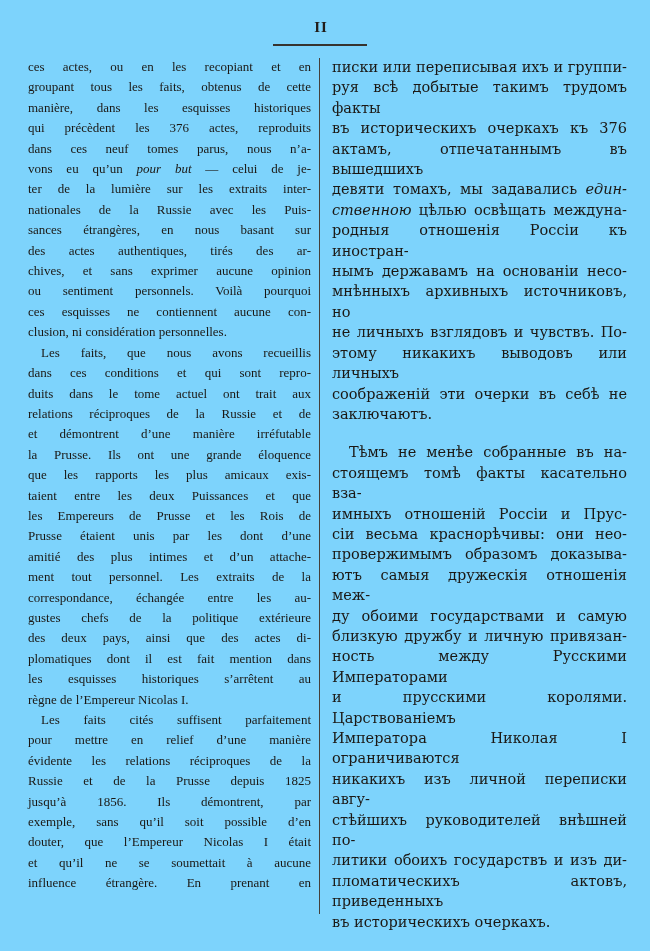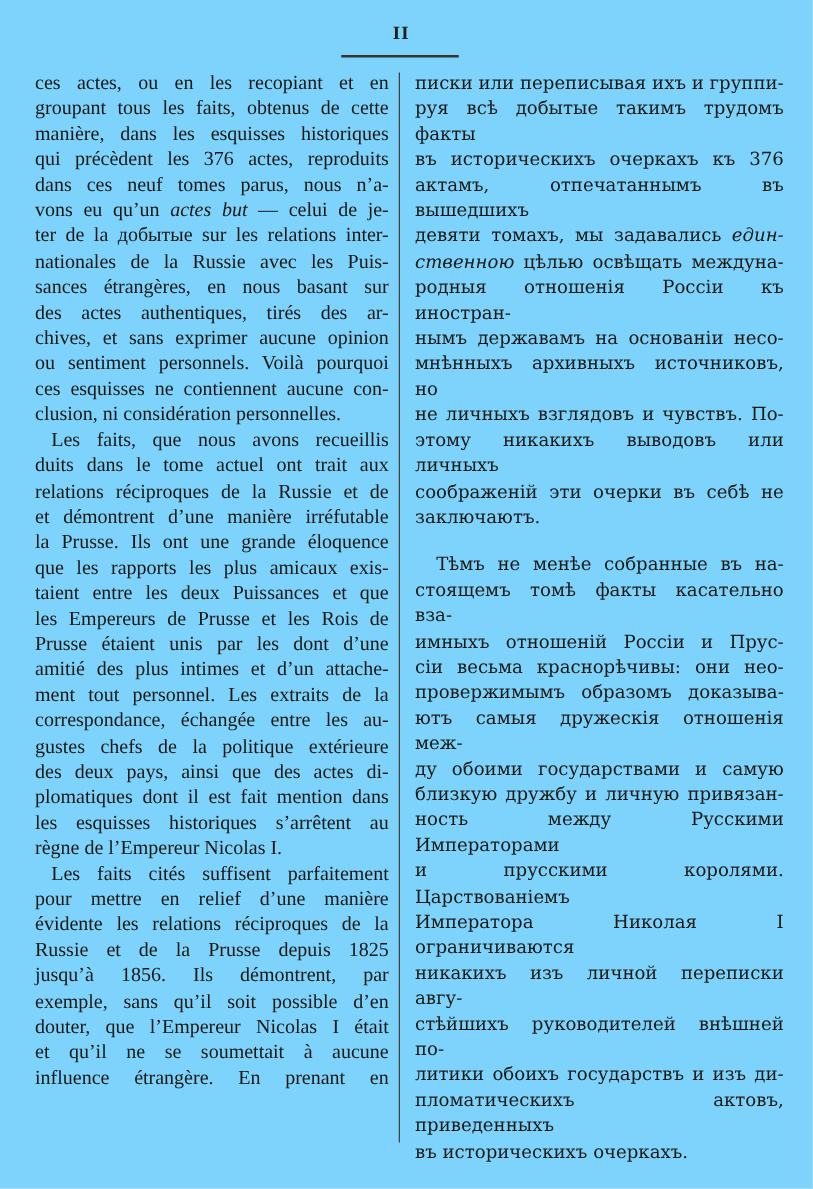--- a/index.html
+++ b/index.html
@@ -29,21 +29,21 @@
   }
   .divider {
     position: absolute; left: 319px; top: 58px;
     width: 1px; height: 856px;
     background: #45403a;
   }
   .column {
     position: absolute; top: 57px;
     color: #1b1814;
   }
-  .column.left  { left: 28px;  width: 283px; font-size: 16px; }
+  .column.left  { left: 28px;  width: 283px; font-size: 13px; }
   .column.right { left: 332px; width: 295px; font-size: 14.5px; font-family: "DejaVu Serif", "Liberation Serif", serif; }
   .paragraph { margin: 0; }
   .line {
     line-height: 20.4px;
     text-align: justify;
     text-align-last: justify;
     white-space: normal;
   }
   .line.last { text-align-last: left; }
   .line i { font-style: italic; }
@@ -55,32 +55,33 @@
   <div class="folio">II</div>
   <div class="folio-rule"></div>
   <div class="divider"></div>
   <div class="column left" id="col-left">
       <div class="paragraph">
         <div class="line">ces actes, ou en les recopiant et en</div>
         <div class="line">groupant tous les faits, obtenus de cette</div>
         <div class="line">manière, dans les esquisses historiques</div>
         <div class="line">qui précèdent les 376 actes, reproduits</div>
         <div class="line">dans ces neuf tomes parus, nous n’a-</div>
-        <div class="line">vons eu qu’un <i>actes but</i> — celui de je-</div>
-        <div class="line">ter de la добытые sur les relations inter-</div>
+        <div class="line">vons eu qu’un <i>pour but</i> — celui de je-</div>
+        <div class="line">ter de la lumière sur les extraits inter-</div>
         <div class="line">nationales de la Russie avec les Puis-</div>
         <div class="line">sances étrangères, en nous basant sur</div>
         <div class="line">des actes authentiques, tirés des ar-</div>
         <div class="line">chives, et sans exprimer aucune opinion</div>
         <div class="line">ou sentiment personnels. Voilà pourquoi</div>
         <div class="line">ces esquisses ne contiennent aucune con-</div>
         <div class="line last">clusion, ni considération personnelles.</div>
       </div>
       <div class="paragraph">
         <div class="line" style="text-indent: 13px;">Les faits, que nous avons recueillis</div>
+        <div class="line">dans ces conditions et qui sont repro-</div>
         <div class="line">duits dans le tome actuel ont trait aux</div>
         <div class="line">relations réciproques de la Russie et de</div>
         <div class="line">et démontrent d’une manière irréfutable</div>
         <div class="line">la Prusse. Ils ont une grande éloquence</div>
         <div class="line">que les rapports les plus amicaux exis-</div>
         <div class="line">taient entre les deux Puissances et que</div>
         <div class="line">les Empereurs de Prusse et les Rois de</div>
         <div class="line">Prusse étaient unis par les dont d’une</div>
         <div class="line">amitié des plus intimes et d’un attache-</div>
         <div class="line">ment tout personnel. Les extraits de la</div>

